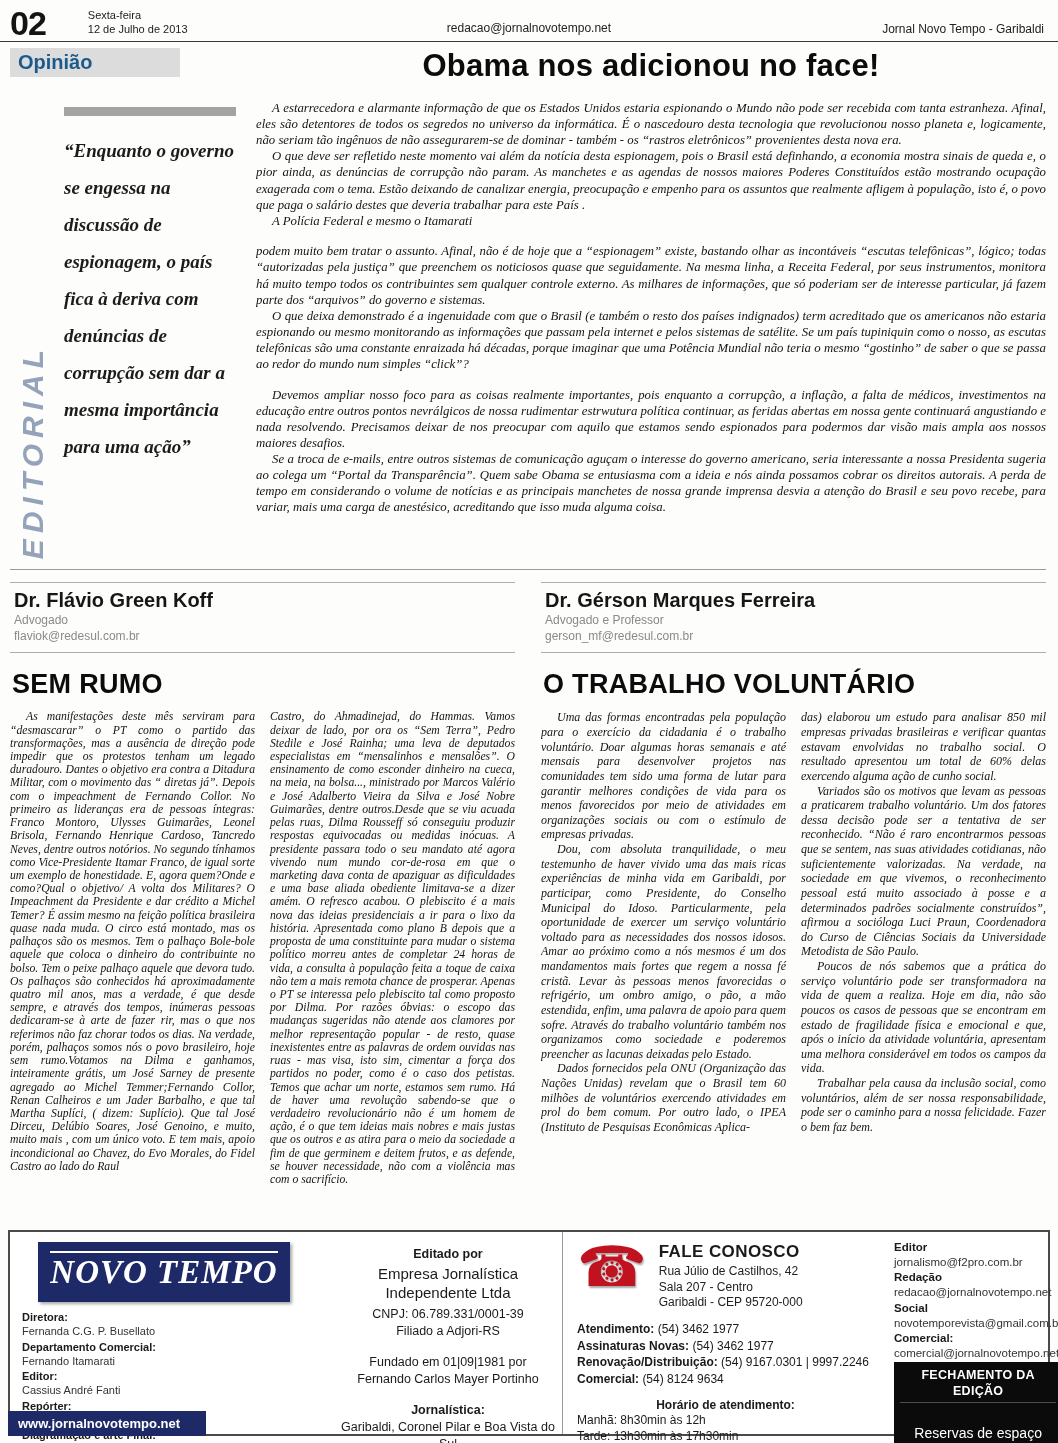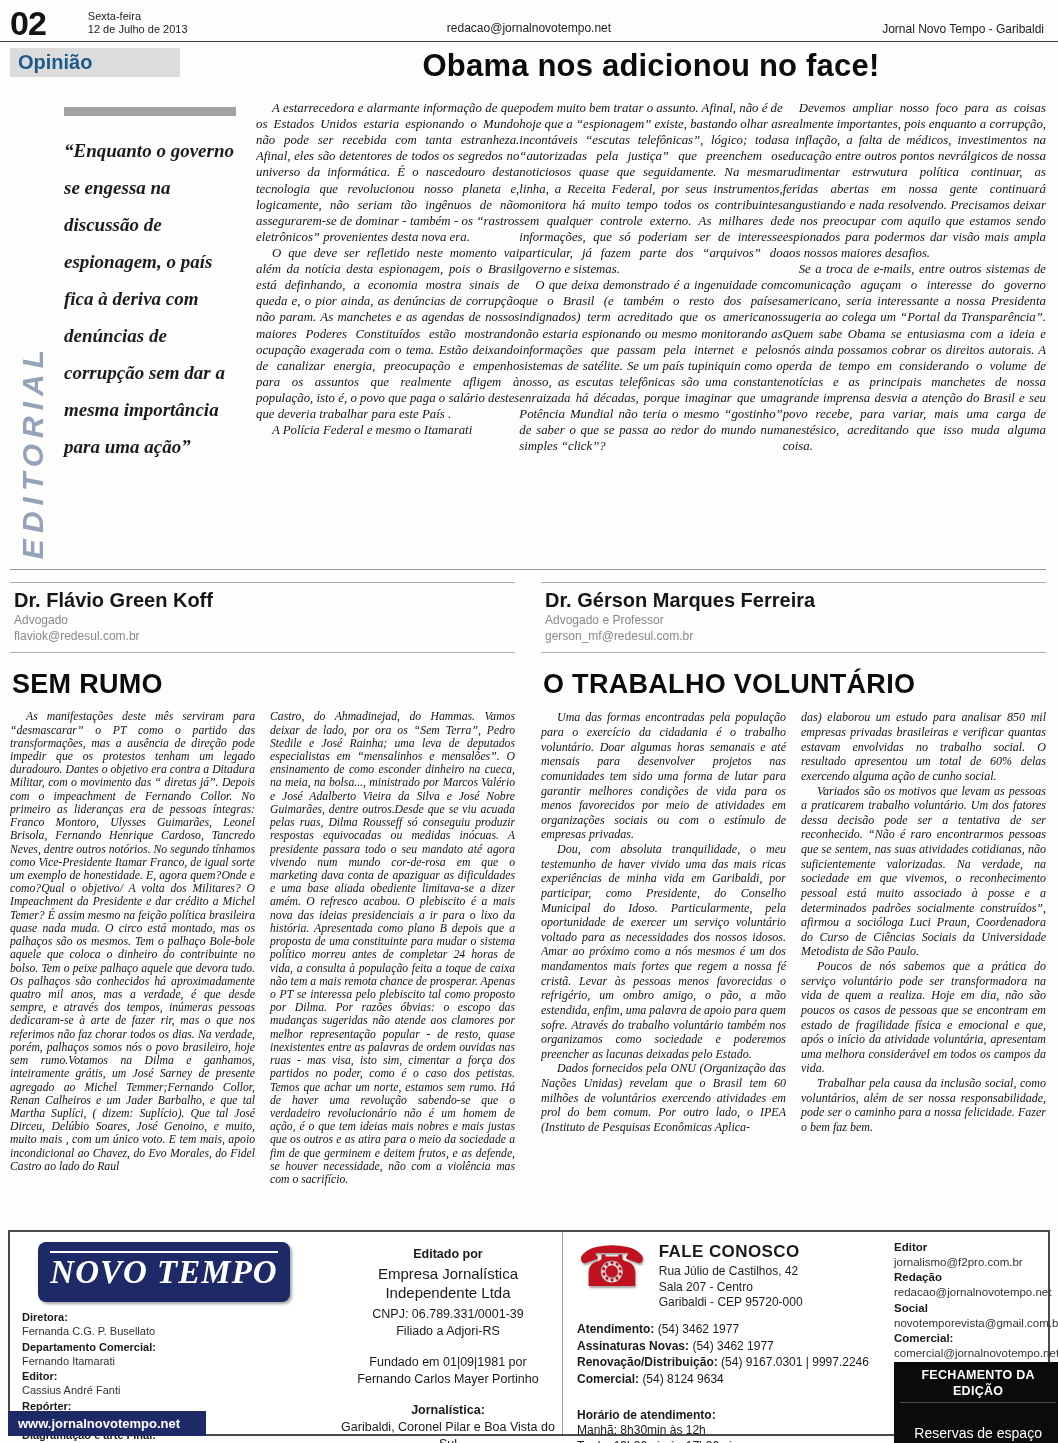--- a/index.html
+++ b/index.html
@@ -9,21 +9,21 @@
     background:#fdfdfc; color:#141414; overflow:hidden;
     font-family:"Liberation Serif", serif;
   }
 
   
   .masthead {
     display:flex; align-items:flex-end; justify-content:space-between;
     padding:4px 14px 3px 10px; border-bottom:1px solid #3a3a3a; position:relative; height:42px;
     font-family:"Liberation Sans", sans-serif;
   }
-  .masthead-left { display:flex; align-items:flex-end; gap:10px; }
+  .masthead-left { display:flex; align-items:flex-start; gap:10px; }
   .page-number { font-size:34px; font-weight:800; line-height:0.85; letter-spacing:-1px; }
   .date-block { font-size:11px; line-height:1.25; color:#222; padding-bottom:1px;margin-left:32px; }
   .masthead-center {
     position:absolute; left:0; right:0; bottom:6px; text-align:center;
     font-size:12px; color:#222;
   }
   .masthead-right { font-size:12px; color:#222; padding-bottom:2px; position:relative; z-index:1; background:#fdfdfc; }
 
   
   .top-section { display:flex; padding:6px 12px 0 10px; }
@@ -44,21 +44,21 @@
   .quote-bar { height:9px; background:#a3a3a3; margin-bottom:16px; }
   .quote-text {
     font-weight:bold; font-style:italic; font-size:19px; line-height:1.95; color:#1c1c1c;
   }
 
   .article-area { flex:1; padding-left:14px; }
   .headline {
     font-family:"Liberation Sans", sans-serif; font-weight:800; font-size:31px;
     letter-spacing:0.2px; text-align:center; margin:0 0 16px 0; color:#0c0c0c;
   }
-  .article-columns { display:flex; height:430px; overflow:hidden; }
+  .article-columns { display:flex; height:430px; overflow:hidden;flex-direction:column; }
   .article-columns .col { flex:1; font-style:italic; font-size:12.8px; line-height:1.26; text-align:justify; }
   .para { text-indent:16px; margin:0; }
   .para.noindent { text-indent:0; }
 
   .section-divider { border-top:1px solid #9a9a9a; margin:10px 12px 0 10px; }
 
   
   .columnists { display:flex; gap:26px; padding:12px 12px 0 10px; }
   .columnist { flex:1; min-width:0; }
   .columnist-header {
@@ -76,21 +76,21 @@
   .columnist.left .col  { font-size:11.7px; line-height:1.13; }
   .columnist.right .col { font-size:12px; line-height:1.22; }
 
   
   .footer {
     position:absolute; left:8px; right:8px; top:1230px; bottom:7px;
     border:2px solid #4a4a4a; background:#fff; display:flex;
     font-family:"Liberation Sans", sans-serif; color:#1a1a1a;
   }
   .f-col1 { width:292px; flex:none; position:relative; padding:10px 8px 8px 12px; }
-  .logo-box { background:#1e2a68; text-align:center; padding:9px 6px 11px 6px; margin:0 4px 8px 16px; box-shadow:2px 2px 3px rgba(0,0,0,0.35);border-radius:8px; }
+  .logo-box { background:#1e2a68; text-align:center; padding:9px 6px 11px 6px; margin:0 4px 8px 16px; box-shadow:2px 2px 3px rgba(0,0,0,0.35); }
   .logo-text {
     color:#fff; font-family:"Liberation Serif", serif; font-weight:bold; font-style:italic;
     font-size:33px; letter-spacing:1px; display:inline-block; border-top:2px solid #fff; padding-top:1px;
   }
   .staff { font-size:11px; line-height:1.3; }
   .staff-label { font-weight:bold; display:block; }
   .staff-value { display:block; margin-bottom:1px; color:#333; }
   .website-bar {
     position:absolute; left:-2px; bottom:-2px; background:#1e2a68; color:#fff;
     font-weight:bold; font-size:13px; padding:5px 26px 5px 10px;
@@ -103,21 +103,21 @@
   .f-col2 .founded { margin:0 14px; }
   .f-col2 .coverage-label { font-weight:bold; margin-top:14px; }
 
   .f-col3 { width:322px; flex:none; border-left:1px solid #9a9a9a; padding:10px 10px 8px 14px; font-size:12px; }
   .contact-top { display:flex; gap:12px; align-items:flex-start; }
   .phone-icon { font-size:56px; line-height:0.9; color:#c1121f; text-shadow:1px 2px 2px rgba(0,0,0,0.35); }
   .contact-title { font-weight:800; font-size:17px; letter-spacing:0.4px; margin-bottom:2px; }
   .addr { line-height:1.3; color:#222; }
   .phones { margin-top:10px; line-height:1.4; }
   .phone-row .lbl { font-weight:bold; }
-  .hours-title { font-weight:bold; margin-top:20px; }
+  .hours-title { font-weight:bold; margin-top:10px;text-align:center; }
   .hours div { line-height:1.35; }
 
   .f-col4 { flex:1; padding:8px 8px 6px 10px; font-size:11.5px; line-height:1.28; display:flex; flex-direction:column; }
   .email-label { font-weight:bold; }
   .email-value { color:#333; margin-bottom:1px; }
   .deadline-box { margin-top:auto; background:#0b0b0b; color:#fff; text-align:center; padding:5px 6px 6px; }
   .deadline-title { font-weight:bold; font-size:12.5px; letter-spacing:0.3px; padding-bottom:3px; border-bottom:1px solid #4d4d4d; margin-bottom:19px; }
   .deadline-line { font-size:14px; line-height:1.3; padding:2px 0; }
   .deadline-line + .deadline-line { border-top:1px solid #3c3c3c; }
 </style>

